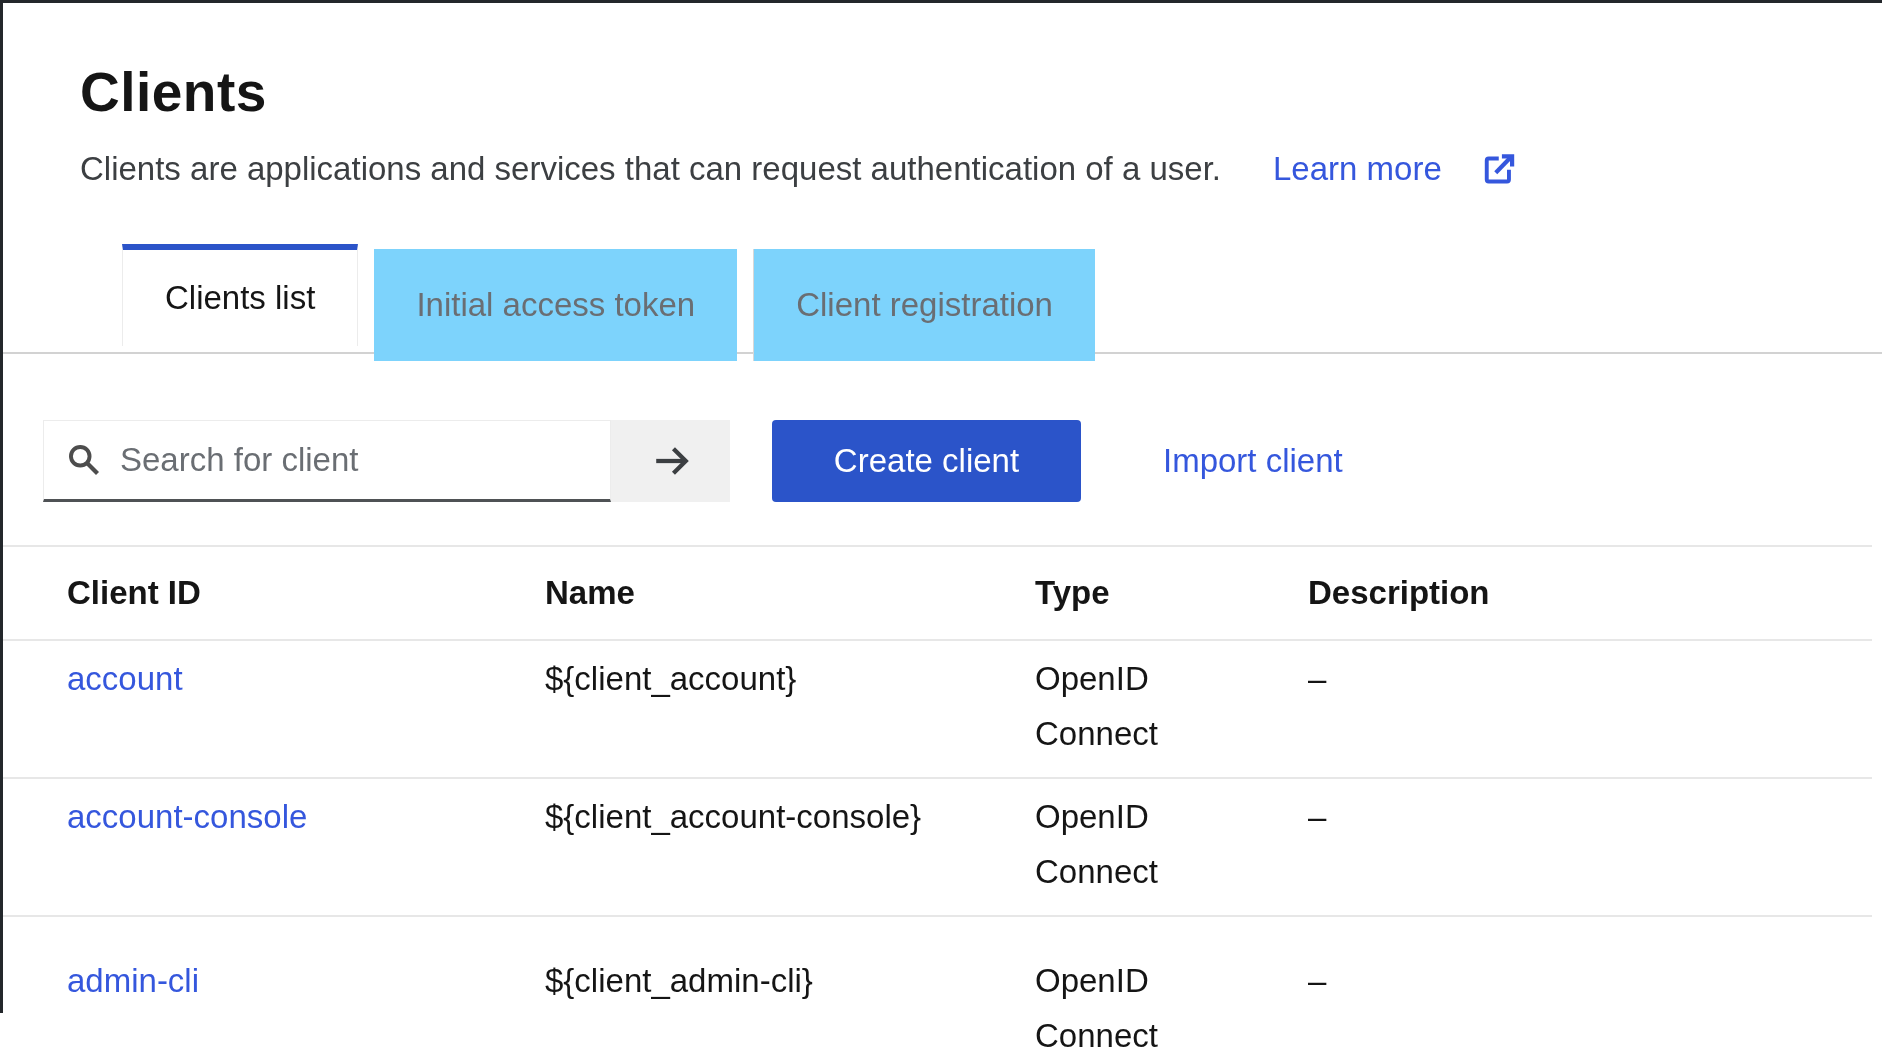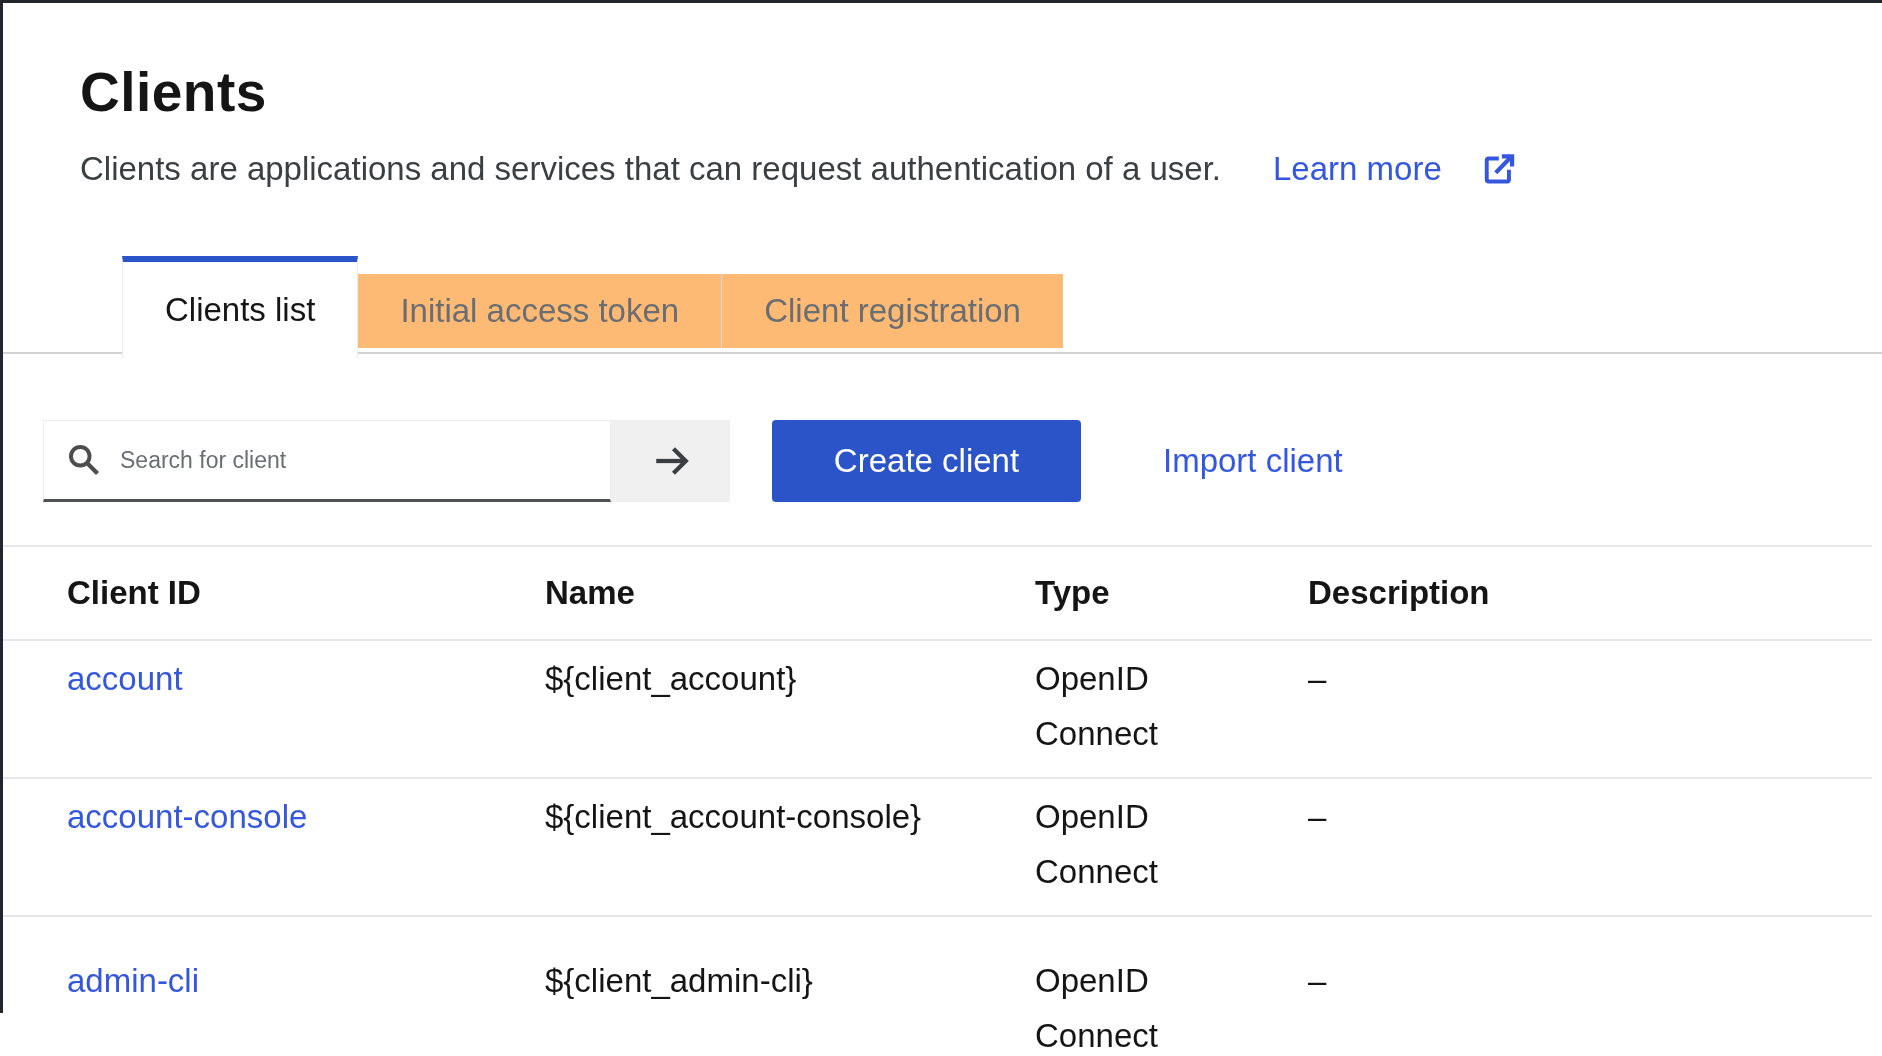--- a/index.html
+++ b/index.html
@@ -13,31 +13,31 @@
 
   
   .header { position:absolute; top:60px; left:80px; right:60px; }
   .page-title { font-size:55px; line-height:64px; font-weight:700; letter-spacing:0.5px; color:#151515; }
   .subtitle-row { margin-top:24px; font-size:33px; line-height:42px; color:#3c3f42; display:flex; align-items:center; }
   .learn-more { margin-left:52px; color:var(--link,#3557dd); text-decoration:none; display:inline-flex; align-items:center; cursor:pointer;gap:24px; }
   .learn-more .ext-icon { margin-left:14px; display:inline-flex; color:var(--link,#3557dd); }
 
   
   .tabline { position:absolute; top:352px; left:0; width:1882px; height:2px; background:#d2d2d2; z-index:1; }
-  .tabs { position:absolute; top:256px; left:122px; display:flex; z-index:2; }
+  .tabs { position:absolute; top:244px; left:122px; display:flex; z-index:2;gap:16px; }
   .tab { display:flex; align-items:center; padding:0 42px; font-size:33px; cursor:pointer; white-space:nowrap; }
   .tab.active { background:#fff; border-top:6px solid var(--primary,#2b54c9); border-left:1px solid #ececec; border-right:1px solid #ececec; height:102px; color:#151515; }
-  .tab.inactive { background:#fdba74; margin-top:18px; height:74px; color:#6a6e73; }
+  .tab.inactive { background:#7dd3fc; margin-top:5px; height:112px; color:#6a6e73; }
   .tab.inactive + .tab.inactive { border-left:1px solid #d8d8d8; }
 
   
   .toolbar { position:absolute; top:420px; left:43px; right:0; height:82px; display:flex; align-items:stretch; }
   .search-wrap { width:568px; background:#fff; border:1px solid #ececec; border-bottom:3px solid #4f5255; display:flex; align-items:center; padding-left:22px; }
   .search-icon { color:#4d4d4d; display:flex; flex:0 0 auto; }
-  .search-input { border:none; outline:none; flex:1; min-width:0; margin-left:18px; font-size:23px; font-family:inherit; color:#151515; background:transparent; }
+  .search-input { border:none; outline:none; flex:1; min-width:0; margin-left:18px; font-size:33px; font-family:inherit; color:#151515; background:transparent; }
   .search-input::placeholder { color:#6a6e73; opacity:1; }
   .search-go { width:119px; background:#f0f0f0; border:none; display:flex; align-items:center; justify-content:center; color:#3c3f42; cursor:pointer; }
   .create-btn { margin-left:42px; width:309px; background:var(--primary,#2b54c9); color:#fff; border:none; border-radius:4px; font-size:33px; font-family:inherit; display:flex; align-items:center; justify-content:center; cursor:pointer; }
   .import-link { margin-left:82px; display:flex; align-items:center; font-size:33px; color:var(--link,#3557dd); text-decoration:none; cursor:pointer; }
 
   
   .clients-table { position:absolute; top:545px; left:0; right:10px; border-top:2px solid #e7e7e7; }
   .trow { display:grid; grid-template-columns:478px 490px 273px 1fr; padding-left:67px; border-bottom:2px solid #e7e7e7; }
   .trow.head { height:94px; align-items:center; font-weight:700; font-size:33px; }
   .trow.data { padding-top:10px; padding-bottom:16px; font-size:33px; line-height:55px; align-items:start; }

